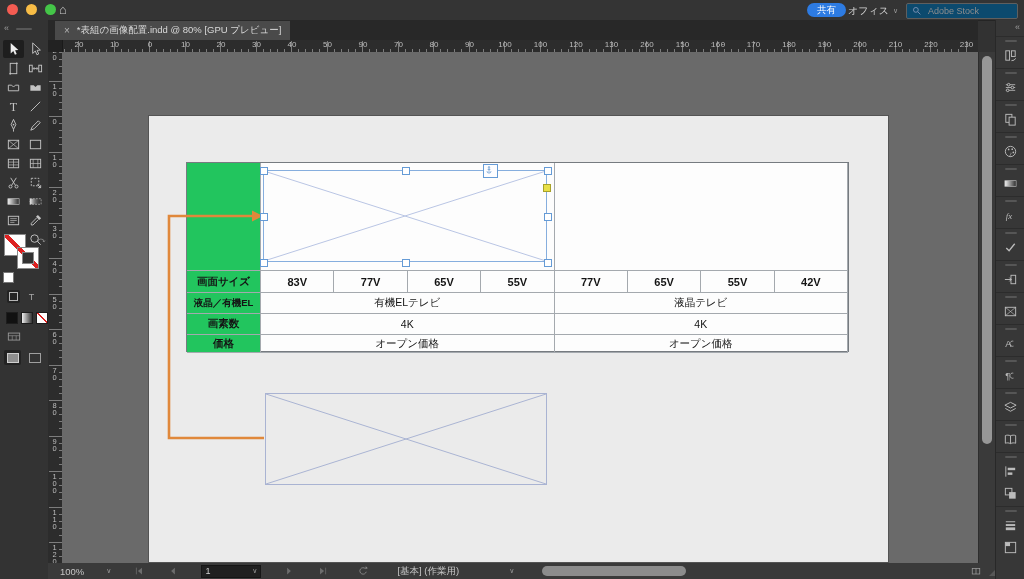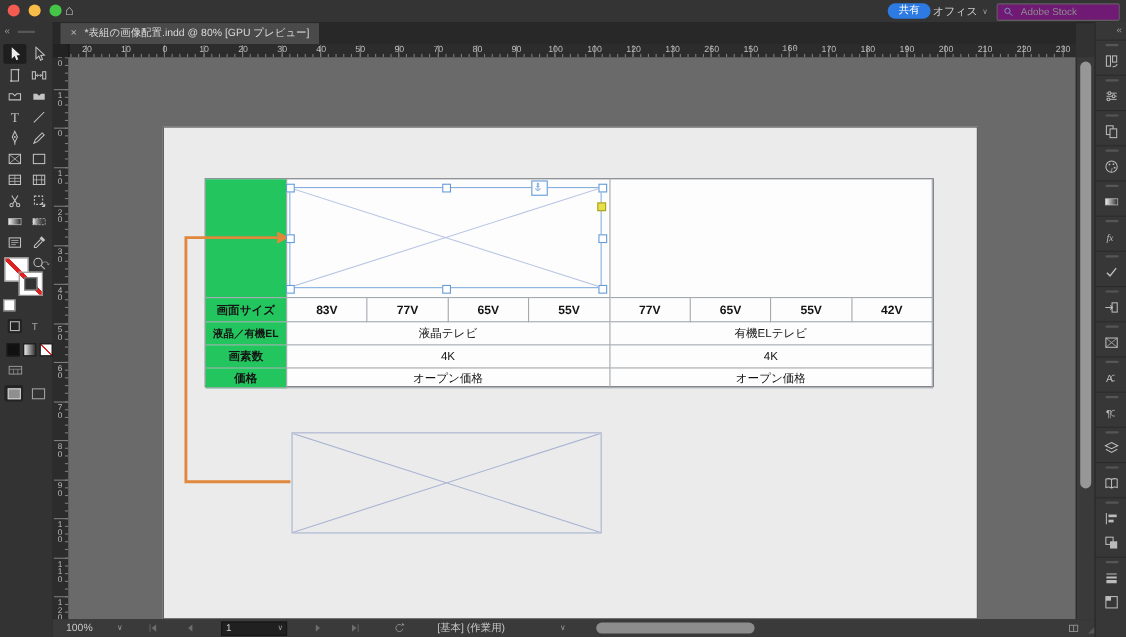--- a/index.html
+++ b/index.html
@@ -6,21 +6,21 @@
   body{font-family:"Liberation Sans","DejaVu Sans",sans-serif;}
   #stage{position:relative;width:1024px;height:579px;overflow:hidden;background:#323232;}
   
   .titlebar{position:absolute;left:0;top:0;width:1024px;height:20px;background:#343434;border-bottom:1px solid #242424;}
   .traffic{position:absolute;top:4px;width:11px;height:11px;border-radius:50%;}
   .home{position:absolute;left:55px;top:1px;width:16px;height:16px;color:#c6c6c6;font-size:13px;line-height:17px;text-align:center;}
   .apptitle{position:absolute;left:0;right:0;top:3px;text-align:center;font-size:11px;color:#cccccc;}
   .share-btn{position:absolute;right:178px;top:2.5px;height:14px;padding:0 10px;border-radius:8px;background:#2d7be2;color:#fff;font-size:9.5px;line-height:14px;}
   .workspace{position:absolute;right:126px;top:4px;color:#d2d2d2;font-size:10px;display:flex;gap:4px;align-items:center;}
   .tb-sep{position:absolute;right:114px;top:4px;width:1px;height:12px;background:#555;}
-  .searchbox{position:absolute;right:6px;top:2.5px;width:102px;height:14px;background:#701a75;border:1px solid #5f5f5f;border-radius:2px;display:flex;align-items:center;padding:0 4px;gap:3px;}
+  .searchbox{position:absolute;right:6px;top:2.5px;width:102px;height:14px;background:#0c4a6e;border:1px solid #5f5f5f;border-radius:2px;display:flex;align-items:center;padding:0 4px;gap:3px;}
   .searchbox input{background:transparent;border:none;outline:none;color:#bbb;font-size:9px;width:80px;font-family:inherit;}
   .searchbox input::placeholder{color:#8d8d8d;}
   
   .toolpanel{position:absolute;left:0;top:20px;width:48px;height:559px;background:#333333;border-right:1px solid #272727;}
   .tp-head{position:absolute;left:0;top:0;width:48px;height:18px;color:#9b9b9b;font-size:9px;}
   .tp-head .coll{position:absolute;left:4px;top:3px;}
   .tp-head .grip{position:absolute;left:16px;top:8px;width:16px;height:2px;background:#575757;border-radius:1px;}
   #tools{position:absolute;left:2px;top:20px;width:44px;}
   .trow{display:flex;justify-content:center;gap:1px;height:19px;}
   .tool{width:21px;height:18px;display:flex;align-items:center;justify-content:center;color:#c3c3c3;border-radius:2px;}
@@ -627,22 +627,22 @@
         <div class="cell hdr">画面サイズ</div>
         <div class="cell bold">83V</div>
         <div class="cell bold">77V</div>
         <div class="cell bold">65V</div>
         <div class="cell bold">55V</div>
         <div class="cell bold">77V</div>
         <div class="cell bold">65V</div>
         <div class="cell bold">55V</div>
         <div class="cell bold">42V</div>
         <div class="cell hdr" style="font-size: 9.5px;">液晶／有機EL</div>
+        <div class="cell" style="grid-column: span 4;">有機ELテレビ</div>
         <div class="cell" style="grid-column: span 4;">液晶テレビ</div>
-        <div class="cell" style="grid-column: span 4;">有機ELテレビ</div>
         <div class="cell hdr">画素数</div>
         <div class="cell" style="grid-column: span 4;">4K</div>
         <div class="cell" style="grid-column: span 4;">4K</div>
         <div class="cell hdr">価格</div>
         <div class="cell" style="grid-column: span 4;">オープン価格</div>
         <div class="cell" style="grid-column: span 4;">オープン価格</div>
       </div>
 
     <svg width="916" height="511" style="position:absolute;left:0;top:0">
       <path d="M190 164 H107 V386 H202" fill="none" stroke="#e0883b" stroke-width="2.6"></path>

